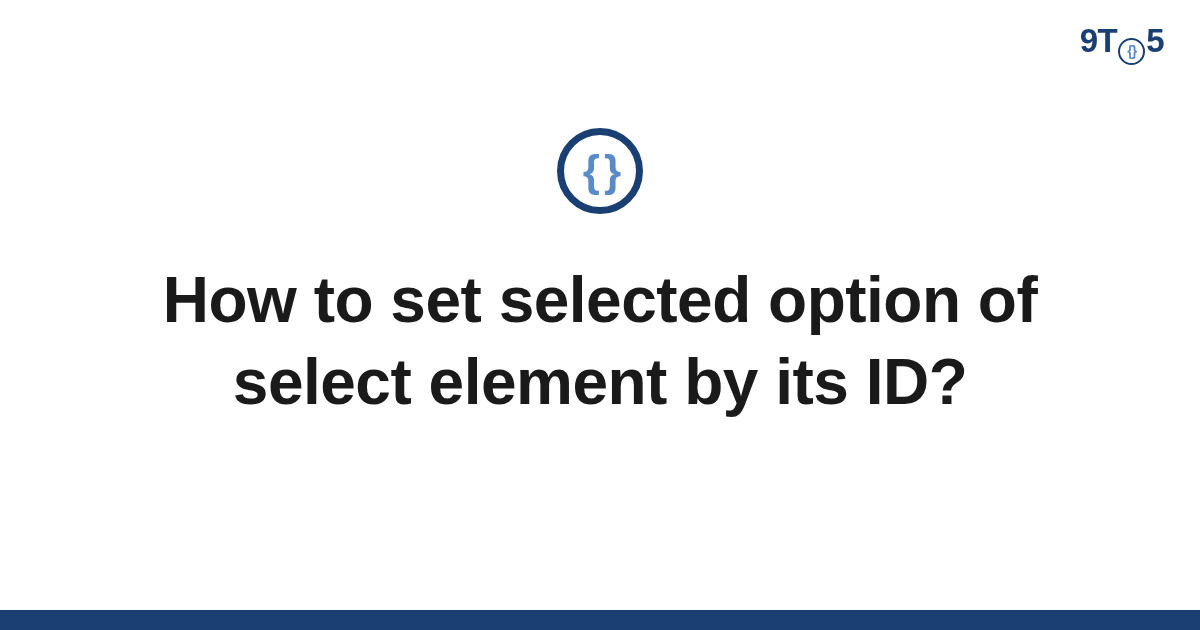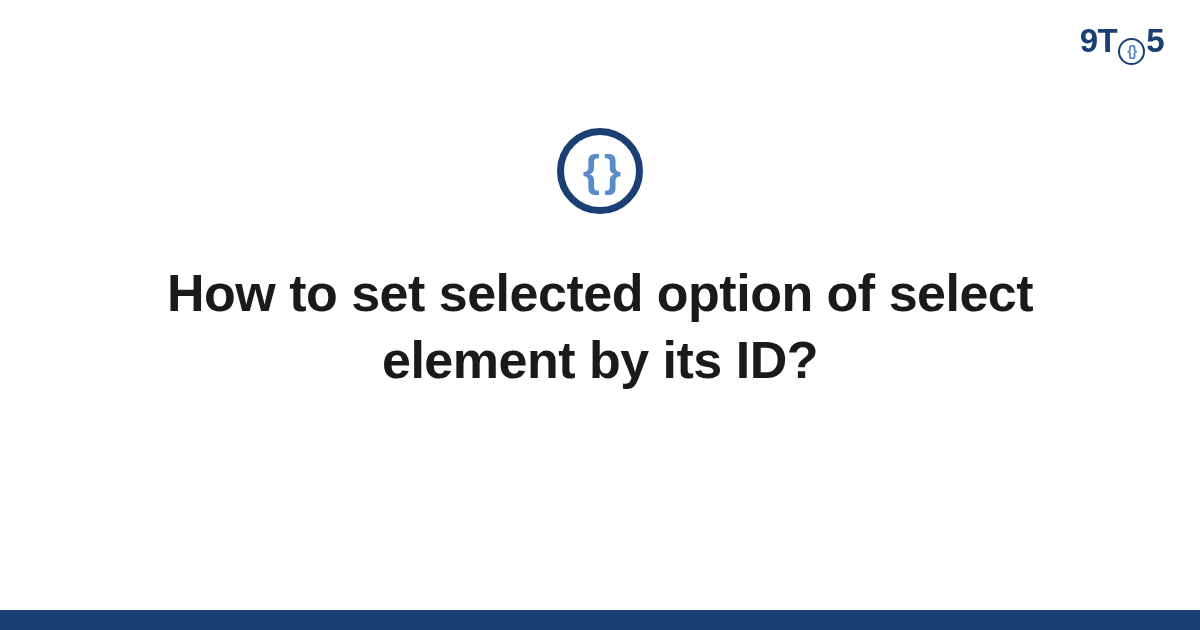--- a/index.html
+++ b/index.html
@@ -82,21 +82,21 @@
     .topic-braces {
       color: #5a8bc9;
       font-size: 44px;
       font-weight: 700;
       line-height: 1;
       letter-spacing: -4px;
       font-family: Arial, sans-serif;
     }
     .title {
       color: #1a1a1a;
-      font-size: 52px;
+      font-size: 64px;
       font-weight: 700;
       text-align: center;
       line-height: 1.28;
       letter-spacing: -0.5px;
       max-width: 960px;
     }
     .footer-bar {
       position: absolute;
       bottom: 0;
       left: 0;

